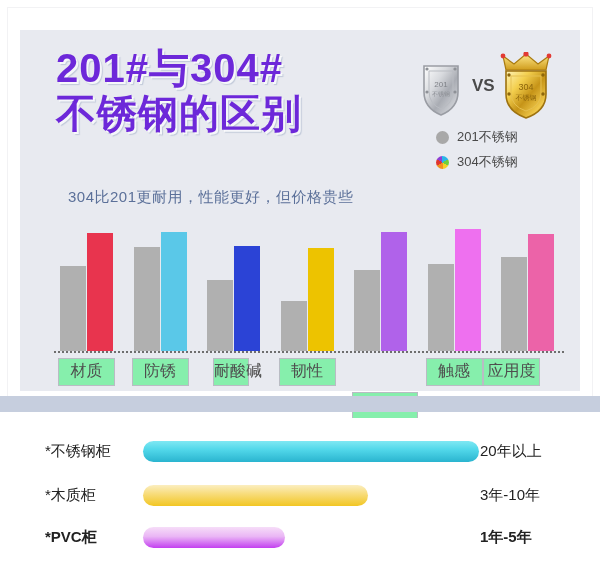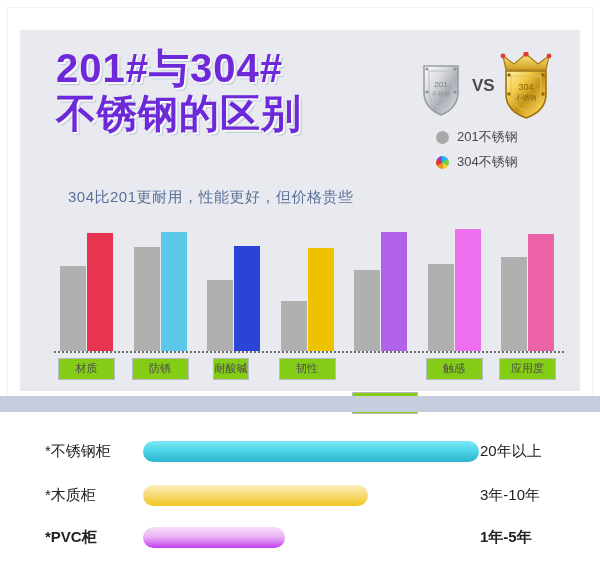--- a/index.html
+++ b/index.html
@@ -64,22 +64,22 @@
     position:absolute;left:6px;top:138px;width:512px;height:2px;
     background-image:repeating-linear-gradient(to right,#6e6e6e 0 2px,transparent 2px 4px);
   }
   .group{position:absolute;bottom:2px;display:flex;align-items:flex-end;}
   .bar{width:26px;}
   .bar.gray{background:#b0b0b0;margin-right:1px;}
 
   #labels{position:absolute;left:40px;top:350px;width:520px;height:22px;}
   .cat-label{
     position:absolute;top:0;
-    border:1px solid #b9bcc4;background:#84cc16;
-    font-size:11px;color:#4e4e4e;
+    border:1px solid #b9bcc4;background:#86efac;
+    font-size:16px;color:#4e4e4e;
     text-align:center;padding:2px 0 3px;
     white-space:nowrap;box-sizing:border-box;
   }
 
   
   #bottom-section{position:absolute;left:0;top:418px;width:600px;height:160px;background:#fff;}
   .life-row{position:absolute;left:0;width:600px;height:30px;display:flex;align-items:center;padding-left:39px;}
   .life-name{
     position:absolute;left:45px;width:110px;
     font-size:15px;color:#222;white-space:nowrap;
@@ -201,21 +201,21 @@
         <div class="bar" style="height: 117px; background: rgb(236, 99, 168);"></div>
       </div>
     </div>
   <div id="labels">
       <div class="cat-label" style="left: 10px; width: 57px;">材质</div>
       <div class="cat-label" style="left: 83.5px; width: 57px;">防锈</div>
       <div class="cat-label" style="left: 157px; width: 36px; margin-left: 8px;">耐酸碱</div>
       <div class="cat-label" style="left: 230.5px; width: 57px;">韧性</div>
       <div class="cat-label" style="left: 304px; width: 66px; margin-top: 34px;">外观</div>
       <div class="cat-label" style="left: 377.5px; width: 57px;">触感</div>
-      <div class="cat-label" style="left: 451px; width: 57px;">应用度</div>
+      <div class="cat-label" style="left: 435px; width: 57px;">应用度</div>
     </div>
 </div>
 
 <div id="bottom-band"></div>
 
 <div id="bottom-section">
     <div class="life-row" style="top: 18px;">
       <div class="life-name">*不锈钢柜</div>
       <div class="life-bar" id="bar-steel"></div>
       <div class="life-value" style="left: 480px;">20年以上</div>

